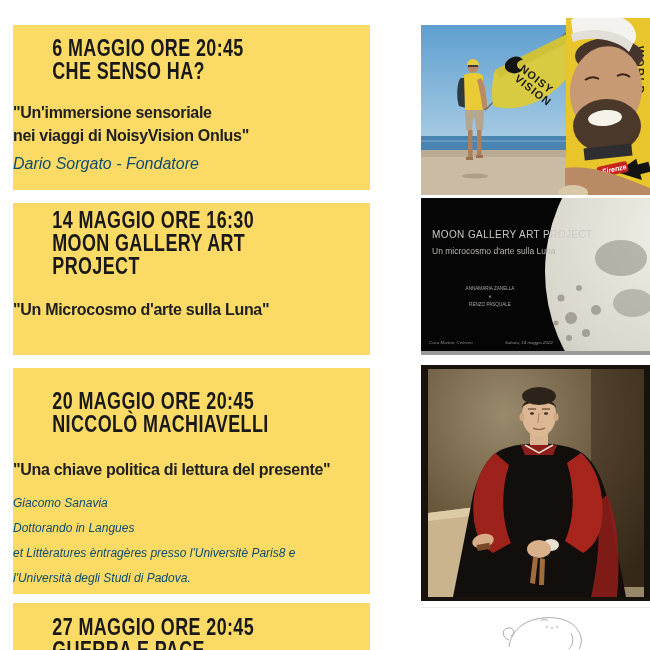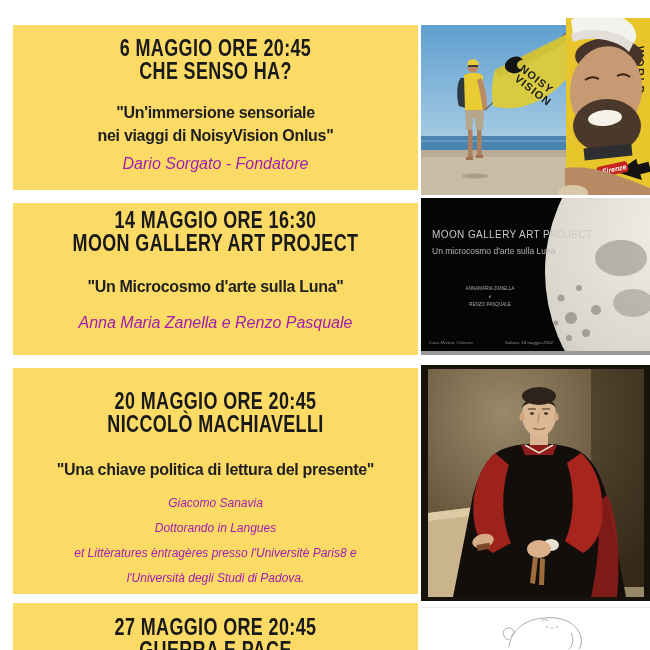--- a/index.html
+++ b/index.html
@@ -1,34 +1,34 @@
 <!DOCTYPE html>
 <html style="--accent: #fbdb65;"><head>
 <meta charset="utf-8">
 <style>
   html,body{margin:0;padding:0;background:#fff;}
   .poster{
     position:relative;width:650px;height:650px;background:#fff;
     overflow:hidden;font-family:"Liberation Sans",sans-serif;
   }
   .block{
-    position:absolute;left:13px;width:405px;background:var(--accent,#fbdb65);
-    text-align:center;box-sizing:border-box;
+    position:absolute;left:13px;width:357px;background:var(--accent,#fbdb65);
+    text-align:left;box-sizing:border-box;
   }
   .title{
     font-weight:700;font-size:23px;line-height:23px;letter-spacing:.5px;
     color:#191919;white-space:pre-line;transform:scaleX(.78);
     transform-origin:center top;margin:0;
   }
   .sub{
     font-weight:700;font-size:16px;line-height:23px;letter-spacing:-.3px;
     color:#202020;white-space:pre-line;margin:0;
   }
   .spk{
-    font-style:italic;font-size:16px;line-height:20px;color:#a21caf;
+    font-style:italic;font-size:16px;line-height:20px;color:#0c4a6e;
     white-space:pre-line;margin:0;
   }
   .img{position:absolute;left:421px;width:229px;overflow:hidden;}
   svg{display:block;}
   #b1{top:25px;height:165px;padding-top:12px;}
   #b1 .sub{margin-top:18px;}
   #b1 .spk{margin-top:7px;}
   #b2{top:203px;height:152px;padding-top:6px;}
   #b2 .sub{margin-top:20px;}
   #b2 .spk{margin-top:15px;}
@@ -47,21 +47,20 @@
 CHE SENSO HA?</h2>
     <p class="sub">"Un'immersione sensoriale
 nei viaggi di NoisyVision Onlus"</p>
     <p class="spk">Dario Sorgato - Fondatore</p>
   </section>
 
   <section class="block" id="b2">
     <h2 class="title">14 MAGGIO ORE 16:30
 MOON GALLERY ART PROJECT</h2>
     <p class="sub">"Un Microcosmo d'arte sulla Luna"</p>
-    <p class="spk">Anna Maria Zanella e Renzo Pasquale</p>
   </section>
 
   <section class="block" id="b3">
     <h2 class="title">20 MAGGIO ORE 20:45
 NICCOLÒ MACHIAVELLI</h2>
     <p class="sub">"Una chiave politica di lettura del presente"</p>
     <p class="spk">Giacomo Sanavia
 Dottorando in Langues
 et Littèratures èntragères presso l'Universitè Paris8 e
 l'Università degli Studi di Padova.</p>

